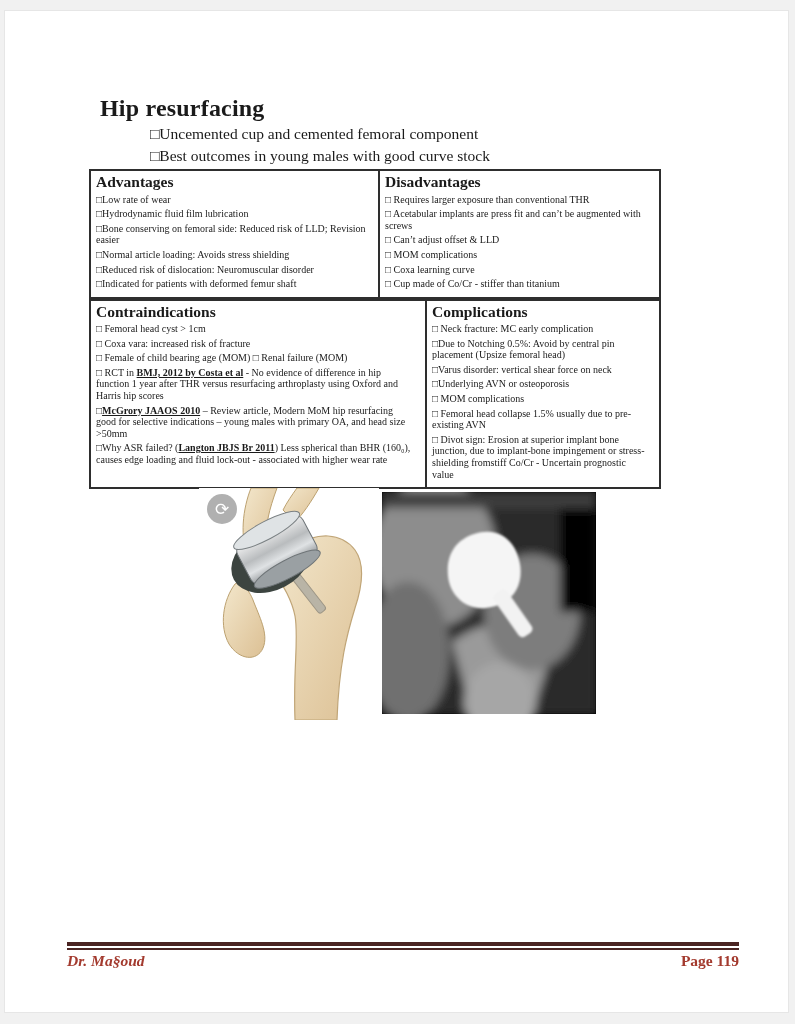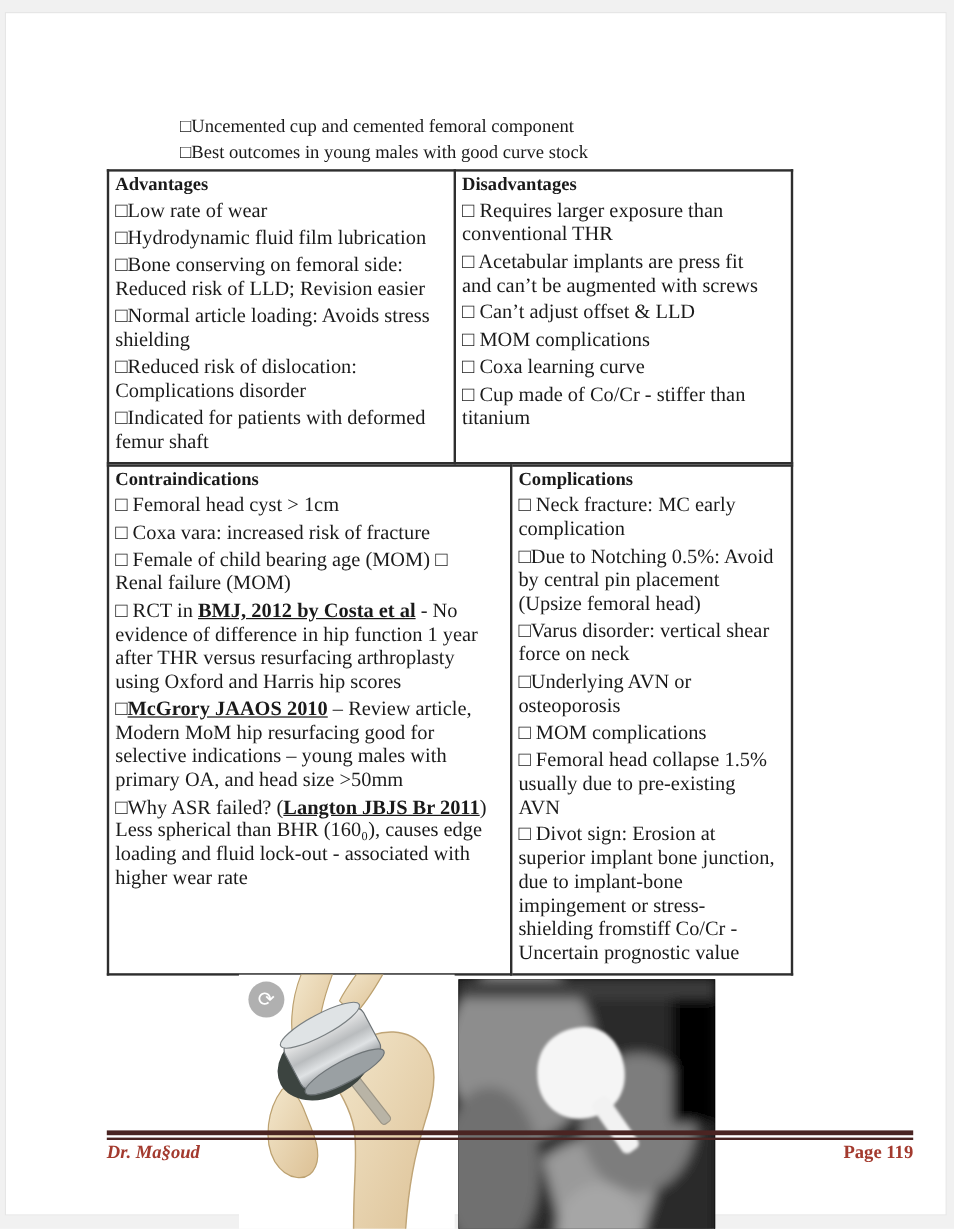--- a/index.html
+++ b/index.html
@@ -17,66 +17,67 @@
     font-size:24px;font-weight:bold;margin:0 0 3px 11px;letter-spacing:.2px;
   }
   .intro{margin-left:13px;margin-bottom:4px;}
   .intro .item{font-size:15.5px;line-height:1.2;padding-left:48px;}
   table{border-collapse:collapse;width:570px;table-layout:fixed;}
   td{
     border:2px solid #2e2e2e;vertical-align:top;
     padding:1px 12px 4px 5px;box-sizing:border-box;
   }
   .hdr{font-weight:bold;font-size:15.5px;line-height:1.25;}
-  .item{font-size:17px;line-height:1.16;margin:2px 0 3px 0;}
+  .item{font-size:10px;line-height:1.16;margin:2px 0 3px 0;}
   .item .bold{font-weight:bold;text-decoration:underline;}
   
   .figures{display:flex;align-items:flex-start;margin:-1px 0 0 110px;}
   .fig{position:relative;}
   .fig svg{display:block;}
   .rotate-badge{
     position:absolute;left:8px;top:6px;width:30px;height:30px;border-radius:50%;
     background:rgba(150,150,150,.75);color:#fff;font-size:17px;line-height:30px;
     text-align:center;font-family:"DejaVu Sans",sans-serif;
   }
   
-  .footer{position:absolute;left:84px;top:931px;width:672px;}
+  .footer{position:absolute;left:62px;top:931px;width:672px;}
   .footer-line{height:2px;border-top:4px solid #4a2422;border-bottom:2px solid #4a2422;}
   .footer-row{
     display:flex;justify-content:space-between;margin-top:2px;
     color:#a33a2e;font-size:15.5px;font-weight:bold;
   }
   .footer-author{font-style:italic;}
 </style>
 </head>
 <body>
 
 <div class="page">
   <div class="content">
 
+    <div class="page-title">Hip resurfacing</div>
 
     <div class="intro">
         <div class="item">□Uncemented cup and cemented femoral component</div>
         <div class="item">□Best outcomes in young males with good curve stock</div>
       </div>
 
     <table>
       <colgroup>
           <col style="width:289px">
           <col style="width:281px">
         </colgroup>
       <tbody>
           <tr>
         <td>
               <div class="hdr">Advantages</div>
               <div class="item"><span>□Low rate of wear</span></div>
               <div class="item"><span>□Hydrodynamic fluid film lubrication</span></div>
               <div class="item"><span>□Bone conserving on femoral side: Reduced risk of LLD; Revision easier</span></div>
               <div class="item"><span>□Normal article loading: Avoids stress shielding</span></div>
-              <div class="item"><span>□Reduced risk of dislocation: Complications disorder</span></div>
+              <div class="item"><span>□Reduced risk of dislocation: Neuromuscular disorder</span></div>
               <div class="item"><span>□Indicated for patients with deformed femur shaft</span></div>
             </td>
         <td>
               <div class="hdr">Disadvantages</div>
               <div class="item"><span>□ Requires larger exposure than conventional THR</span></div>
               <div class="item"><span>□ Acetabular implants are press fit and can’t be augmented with screws</span></div>
               <div class="item"><span>□ Can’t adjust offset &amp; LLD</span></div>
               <div class="item"><span>□ MOM complications</span></div>
               <div class="item"><span>□ Coxa learning curve</span></div>
               <div class="item"><span>□ Cup made of Co/Cr - stiffer than titanium</span></div>

